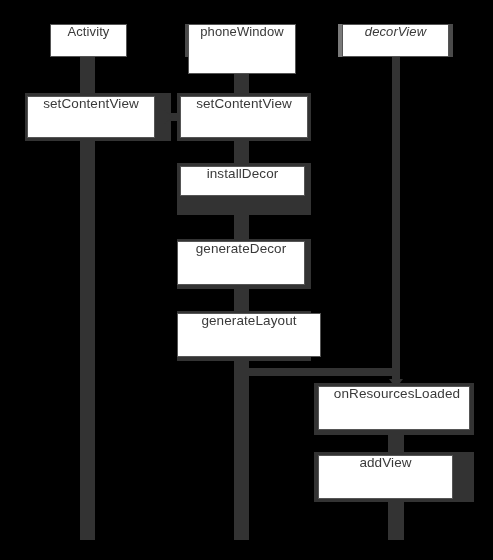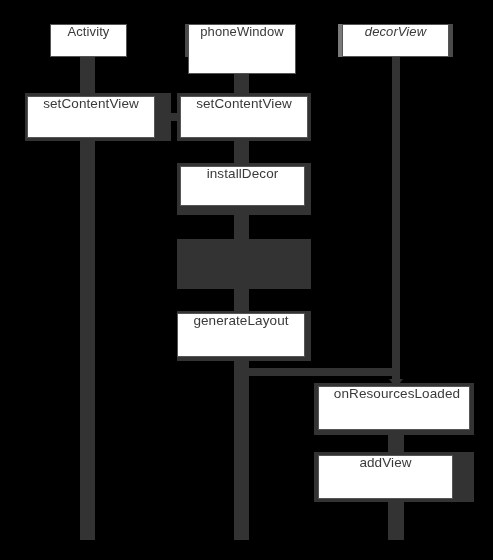--- a/index.html
+++ b/index.html
@@ -151,26 +151,29 @@
   </div>
 
   <div class="node-box" style="left:27px; top:96px; width:128px; height:42px;">
     <span>setContentView</span>
   </div>
 
   <div class="node-box" style="left:180px; top:96px; width:128px; height:42px;">
     <span>setContentView</span>
   </div>
 
-  <div class="node-box" style="left:180px; top:166px; width:125px; height:40px;">
+  <div class="node-box" style="left:180px; top:166px; width:125px; height:30px;">
     <span>installDecor</span>
   </div>
 
+  <div class="node-box" style="left:177px; top:241px; width:128px; height:44px;">
+    <span>generateDecor</span>
+  </div>
 
-  <div class="node-box" style="left:177px; top:313px; width:128px; height:44px;">
+  <div class="node-box" style="left:177px; top:313px; width:144px; height:44px;">
     <span>generateLayout</span>
   </div>
 
   <div class="node-box" style="left:318px; top:386px; width:152px; height:44px;padding-left:6px;">
     <span>onResourcesLoaded</span>
   </div>
 
   <div class="node-box" style="left:318px; top:455px; width:135px; height:44px;">
     <span>addView</span>
   </div>

